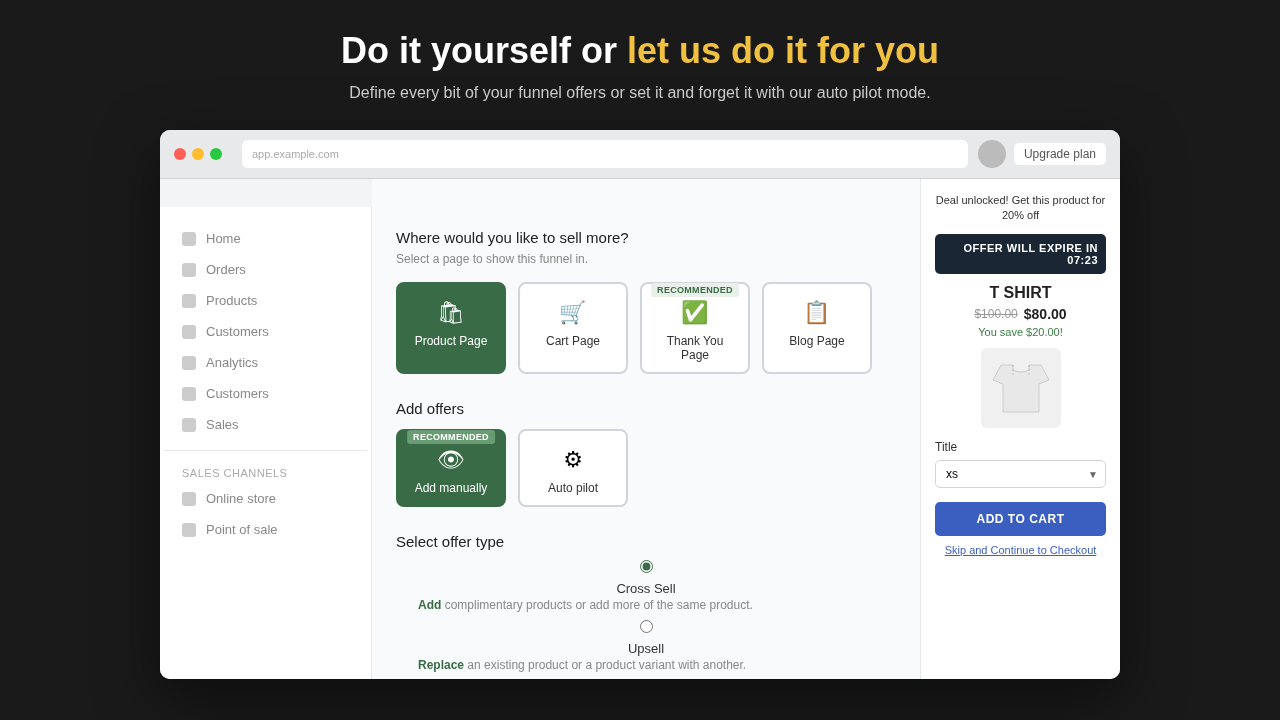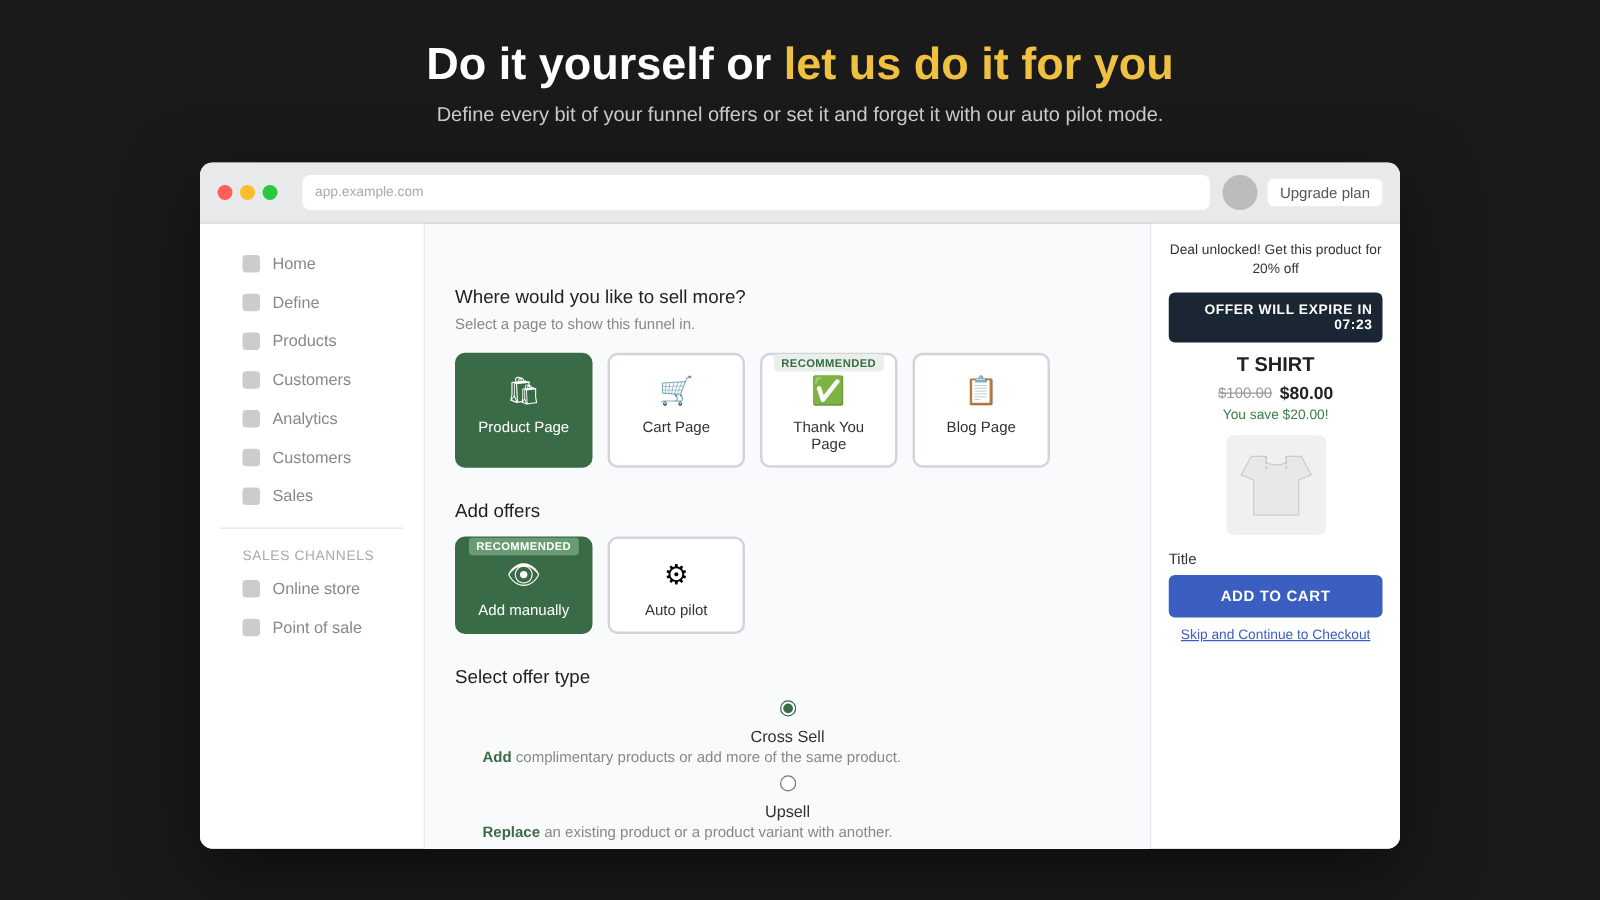--- a/index.html
+++ b/index.html
@@ -82,25 +82,26 @@
       border-radius: 5px;
       padding: 4px 10px;
     }
     
     .browser-body {
       display: flex;
       height: 500px;
     }
     
     .sidebar {
-      width: 180px;
+      width: 212px;
       background: #fff;
       border-right: 1px solid #e5e7eb;
-      padding: 16px 16px;
+      padding: 16px 4px;
       flex-shrink: 0;
+      margin-top: 28px;
     }
     .sidebar-item {
       display: flex;
       align-items: center;
       gap: 10px;
       padding: 8px 18px;
       font-size: 13px;
       color: #888;
       cursor: pointer;
     }
@@ -397,21 +398,21 @@
 
   <div class="browser-body">
 
     <div class="sidebar">
       <div class="sidebar-item">
         <div class="sidebar-icon"></div>
         <span>Home</span>
       </div>
       <div class="sidebar-item">
         <div class="sidebar-icon"></div>
-        <span>Define</span>
+        <span>Orders</span>
       </div>
       <div class="sidebar-item">
         <div class="sidebar-icon"></div>
         <span>Products</span>
       </div>
       <div class="sidebar-item">
         <div class="sidebar-icon"></div>
         <span>Customers</span>
       </div>
       <div class="sidebar-item">
@@ -525,18 +526,28 @@
 
             <svg width="60" height="55" viewBox="0 0 60 55">
               <path d="M10 5 L22 5 L22 10 Q30 14 38 10 L38 5 L50 5 L58 20 L48 24 L48 52 L12 52 L12 24 L2 20 Z" fill="#e8e8e8" stroke="#ccc" stroke-width="1"></path>
 
               <line x1="22" y1="5" x2="22" y2="15" stroke="#bbb" stroke-width="1" stroke-dasharray="2,2"></line>
               <line x1="38" y1="5" x2="38" y2="15" stroke="#bbb" stroke-width="1" stroke-dasharray="2,2"></line>
             </svg>
           </div>
         </div>
         <div class="title-label">Title</div>
+        <div class="size-select-wrapper">
+          <select class="size-select">
+            <option value="xs">xs</option>
+            <option value="s">s</option>
+            <option value="m">m</option>
+            <option value="l">l</option>
+            <option value="xl">xl</option>
+          </select>
+          <span class="select-arrow">▼</span>
+        </div>
         <button class="add-to-cart-btn">ADD TO CART</button>
         <a class="skip-link">Skip and Continue to Checkout</a>
       </div>
     </div>
   </div>
 </div>
 
 </body></html>

